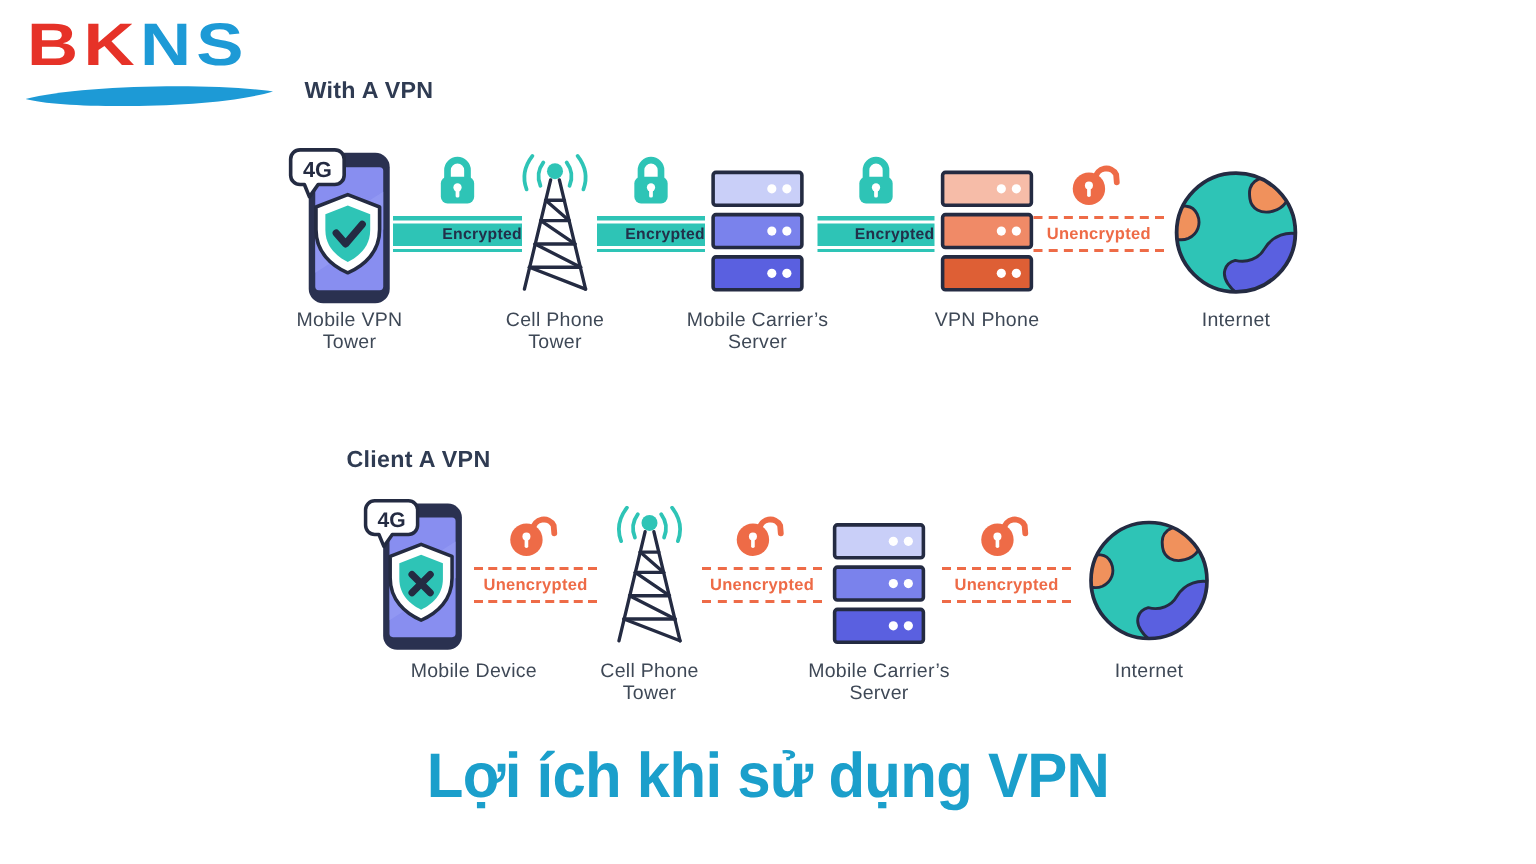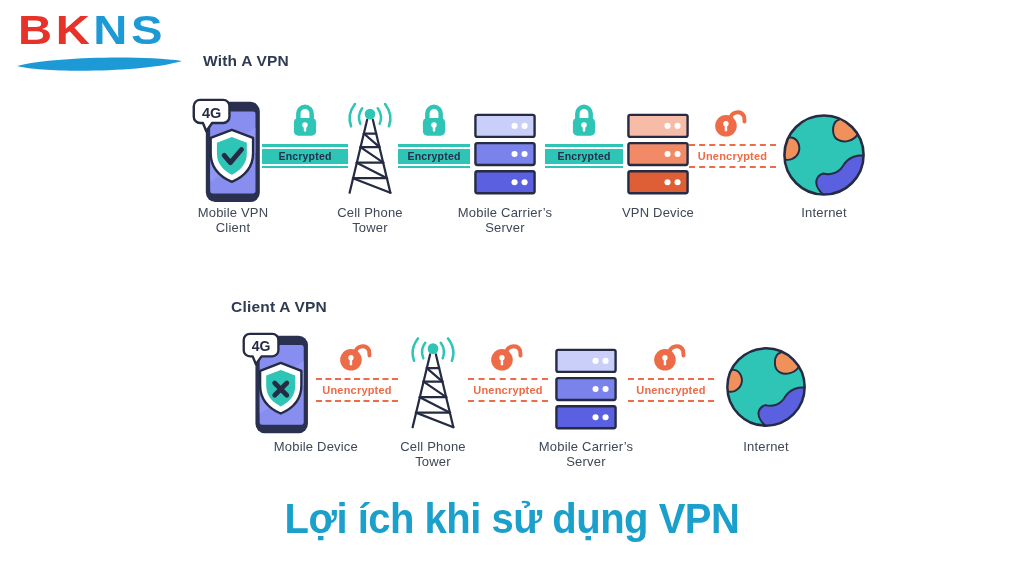--- a/index.html
+++ b/index.html
@@ -21,21 +21,21 @@
   
   .nlabel{width:150px;text-align:center;font-size:13px;line-height:1.18;color:#3e4856;
     white-space:pre-line;letter-spacing:.2px;}
   
   .conn{height:24px;}
   .conn .line{position:absolute;left:0;right:0;}
   .conn.enc .line{height:2.5px;background:#2ec4b6;}
   .conn .line.t{top:0;}
   .conn .line.b{bottom:0;}
   .conn.enc .box{position:absolute;left:0;right:0;top:4.5px;bottom:4.5px;background:#2ec4b6;
-    color:#22304a;font-weight:bold;font-size:10.5px;line-height:15px;text-align:center;letter-spacing:.2px;}
+    color:#22304a;font-weight:bold;font-size:10.5px;line-height:15px;text-align:right;letter-spacing:.2px;}
   .conn.unenc .line{height:0;border-top:2.5px dashed #ee6b47;}
   .conn.unenc .box{position:absolute;left:0;right:0;top:0;bottom:0;display:flex;align-items:center;
     justify-content:center;color:#ee6b47;font-weight:bold;font-size:11px;letter-spacing:.2px;}
   
   .page-title{left:0;top:496px;width:1024px;text-align:center;font-weight:bold;font-size:40px;
     color:#1b9fcb;letter-spacing:-.5px;transform:scaleY(1.05);}
   svg{display:block;}
 </style>
 </head>
 <body>
@@ -133,21 +133,21 @@
   <rect x="15" y="5" width="56" height="104" rx="10" fill="#2a3150"></rect>
   <rect x="19.5" y="15" width="47" height="85" rx="2.5" fill="#888ef0"></rect>
   <polygon points="19.5,62 66.5,32 66.5,58 19.5,88" fill="#979cf4" opacity=".65"></polygon>
   <path d="M42 34 L64 42.5 V58 c0 15.5 -10.5 25 -22 30 c-11.5 -5 -22 -14.5 -22 -30 V42.5 Z" fill="#ffffff" stroke="#242b42" stroke-width="2.5" stroke-linejoin="round"></path>
   <path d="M42 41.5 L57.5 47.5 V58.5 c0 11.5 -7.5 18 -15.5 22 c-8 -4 -15.5 -10.5 -15.5 -22 V47.5 Z" fill="#2ec4b6"></path>
   <path d="M34 60.5 L40.5 68 L52 54.5" fill="none" stroke="#242b42" stroke-width="5" stroke-linecap="round" stroke-linejoin="round"></path>
   <path d="M9 3 h24 a6.5 6.5 0 0 1 6.5 6.5 v11 a6.5 6.5 0 0 1 -6.5 6.5 h-11.5 l-6 8.5 l-3.5 -8.5 h-3 a6.5 6.5 0 0 1 -6.5 -6.5 v-11 A6.5 6.5 0 0 1 9 3 Z" fill="#ffffff" stroke="#242b42" stroke-width="2.5" stroke-linejoin="round"></path>
   <text x="21" y="21.5" text-anchor="middle" font-size="15" font-weight="bold" fill="#242b42">4G</text>
 </svg>
 <div class="abs nlabel" style="left:158px;top:205px;">Mobile VPN
-Client</div>
+Tower</div>
 
 <svg class="abs" style="left:289px;top:103px;" width="32" height="36" viewBox="0 0 36 40">
     <use href="#lock-closed"></use>
   </svg>
 <div class="abs conn enc" style="left:262px;top:144px;width:86px;">
   <div class="line t"></div>
     <div class="box">Encrypted</div>
     <div class="line b"></div>
 </div>
 
@@ -177,21 +177,21 @@
   </svg>
 <div class="abs conn enc" style="left:545px;top:144px;width:78px;">
   <div class="line t"></div>
     <div class="box">Encrypted</div>
     <div class="line b"></div>
 </div>
 
 <svg class="abs" style="left:626px;top:113px;" width="64" height="84" viewBox="0 0 66 88">
     <use href="#server-orange"></use>
   </svg>
-<div class="abs nlabel" style="left:583px;top:205px;">VPN Device</div>
+<div class="abs nlabel" style="left:583px;top:205px;">VPN Phone</div>
 
 <svg class="abs" style="left:713px;top:104px;" width="38" height="35" viewBox="0 0 44 40">
     <use href="#lock-open"></use>
   </svg>
 <div class="abs conn unenc" style="left:689px;top:144px;width:87px;">
   <div class="line t"></div>
     <div class="box">Unencrypted</div>
     <div class="line b"></div>
 </div>
 

